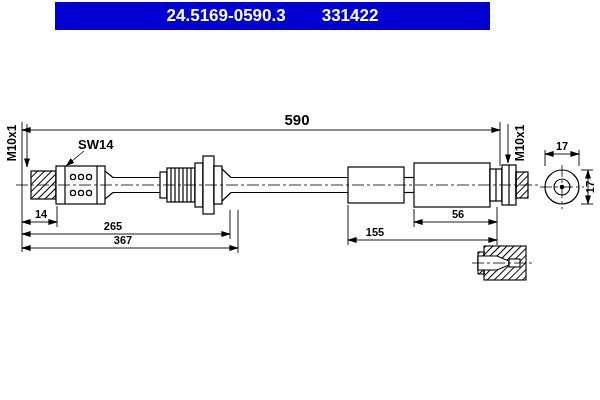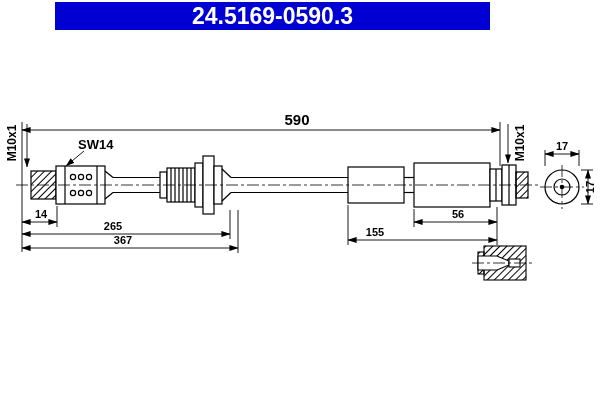--- a/index.html
+++ b/index.html
@@ -4,32 +4,33 @@
 <style>
   html,body { margin:0; padding:0; background:#ffffff; }
   .page {
     position:relative; width:600px; height:400px; background:#ffffff;
     font-family:"Liberation Sans", sans-serif; overflow:hidden;
   }
   .header {
     position:absolute; left:55px; top:2px; width:435px; height:28px;
     background:#0000d2; color:#ffffff;
     display:flex; align-items:center; justify-content:center; gap:36px;
-    font-weight:bold; font-size:23px;
+    font-weight:bold; font-size:17px;
   }
   svg { position:absolute; left:0; top:0; }
   svg text { font-family:"Liberation Sans", sans-serif; font-weight:bold; fill:#000; }
 </style>
 </head>
 <body>
 
 <div class="page">
 
   <div class="header">
     <span>24.5169-0590.3</span>
+    <span>331422</span>
   </div>
 
   <svg width="600" height="400" viewBox="0 0 600 400">
     <defs>
       <marker id="arr" markerWidth="9" markerHeight="6" refX="8.6" refY="3" orient="auto-start-reverse" markerUnits="userSpaceOnUse">
         <path d="M0,0 L9,3 L0,6 Z" fill="#000"></path>
       </marker>
       <pattern id="hatch" patternUnits="userSpaceOnUse" width="5" height="5" patternTransform="rotate(45)">
         <line x1="2.5" y1="0" x2="2.5" y2="5" stroke="#000" stroke-width="1"></line>
       </pattern>

